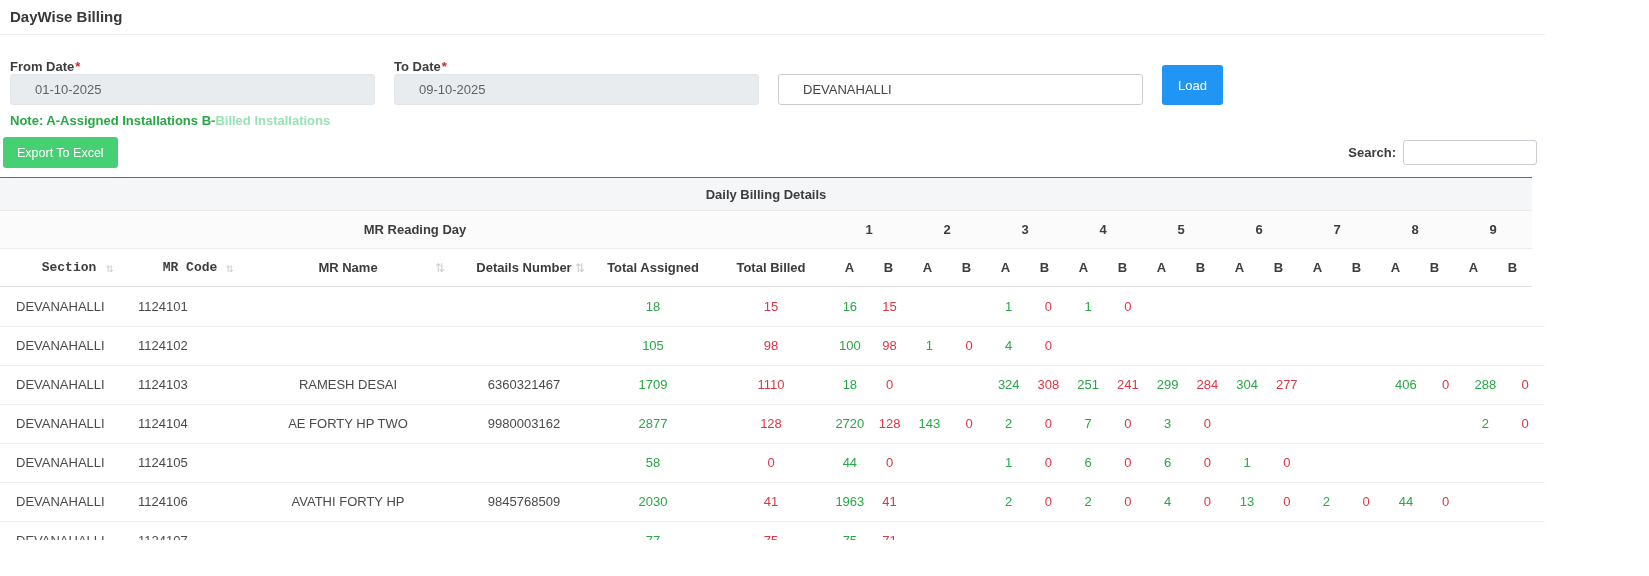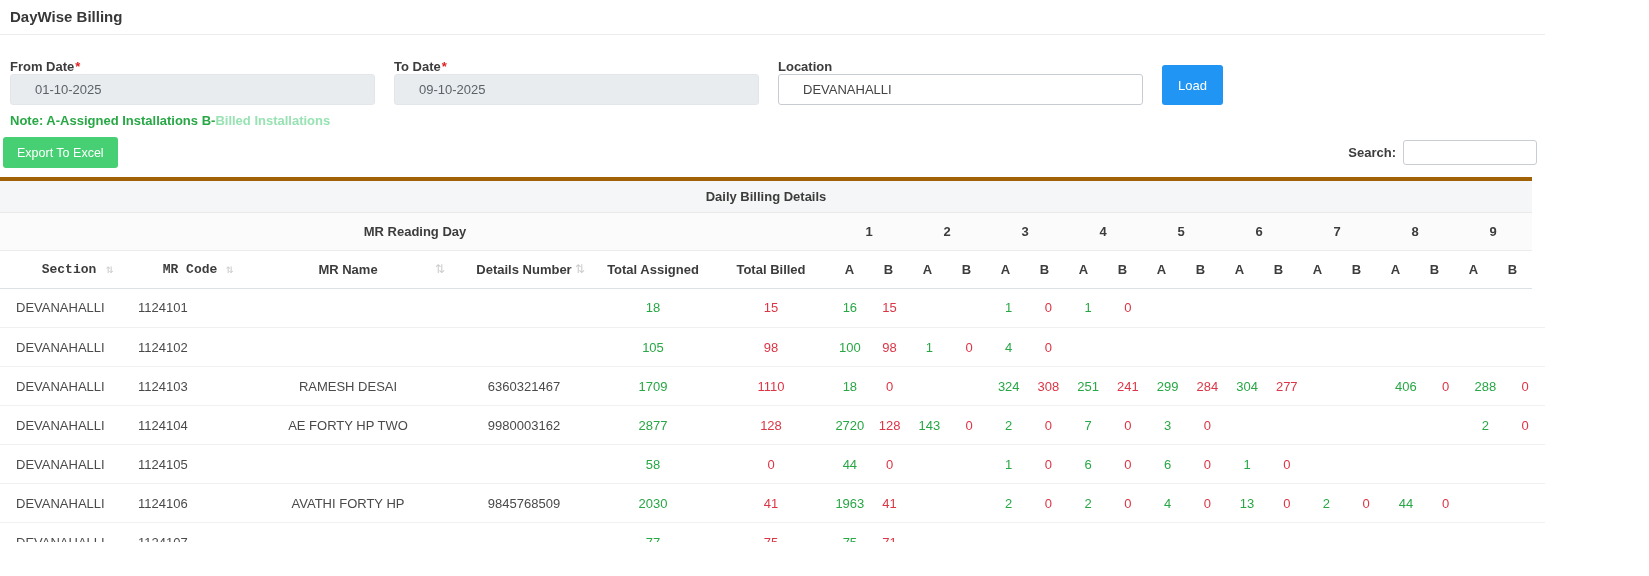--- a/index.html
+++ b/index.html
@@ -50,21 +50,21 @@
   }
 
   
   .table-wrap { margin-top: 9px; }
   table { border-collapse: collapse; table-layout: fixed; width: 100%; font-size: 13px; }
   th, td { overflow: hidden; white-space: nowrap; padding: 0 2px; }
   .head-pad { padding-right: 13px; }  
 
   .title-row th {
     height: 33px; background: #f5f6f7; font-weight: bold; color: #3c3c3c;
-    border-top: 4px solid #a16207; border-bottom: 1px solid #e9e9e9; text-align: center;
+    border-top: 1px solid #a16207; border-bottom: 1px solid #e9e9e9; text-align: center;
   }
   .group-row th { height: 38px; background: #fbfbfb; border-bottom: 1px solid #ececec; font-weight: bold; text-align: center; color: #3c3c3c; }
   .cols-row th { height: 38px; background: #ffffff; border-bottom: 1px solid #dde1e5; font-weight: bold; text-align: center; position: relative; color: #3c3c3c; }
   .th-left { text-align: left; padding-left: 18px; font-family: Liberation Mono, monospace; }
   .sort-icon { position: absolute; right: 9px; top: 50%; transform: translateY(-50%); color: #cccccc; font-size: 12px; font-weight: normal; }
   .th-green { color: var(--green, #28a745); }
   .th-pale  { color: var(--pale-green, #98e2b3); }
 
   .tbody-scroll { height: 253px; overflow-y: scroll; overflow-x: hidden; scrollbar-width: thin; }
   .tbody-scroll::-webkit-scrollbar { width: 13px; }
@@ -89,21 +89,20 @@
   <div class="filters">
     <div class="field">
       <label><span>From Date</span><span class="req">*</span></label>
       <input class="input gray" type="text" value="01-10-2025" style="">
     </div>
     <div class="field">
       <label><span>To Date</span><span class="req">*</span></label>
       <input class="input gray" type="text" value="09-10-2025" style="">
     </div>
     <div class="field">
-      <label><span>Location</span></label>
       <input class="input white" type="text" value="DEVANAHALLI" style="">
     </div>
     <button class="btn btn-load">Load</button>
   </div>
 
   <div class="note">
     <span class="note-strong">Note: A-Assigned Installations B-</span><span class="note-light">Billed Installations</span>
   </div>
 
   <div class="toolbar">

